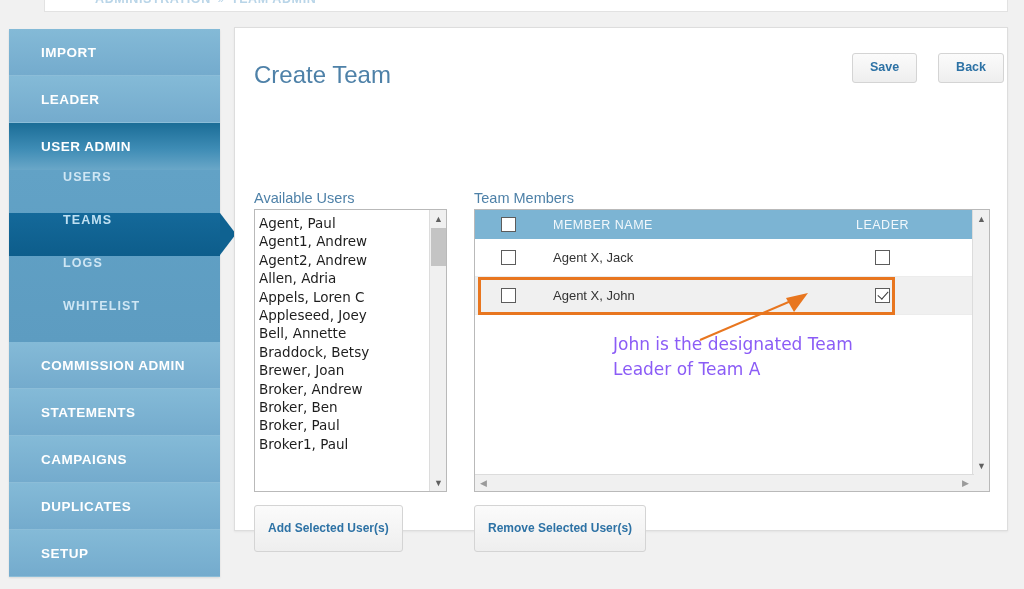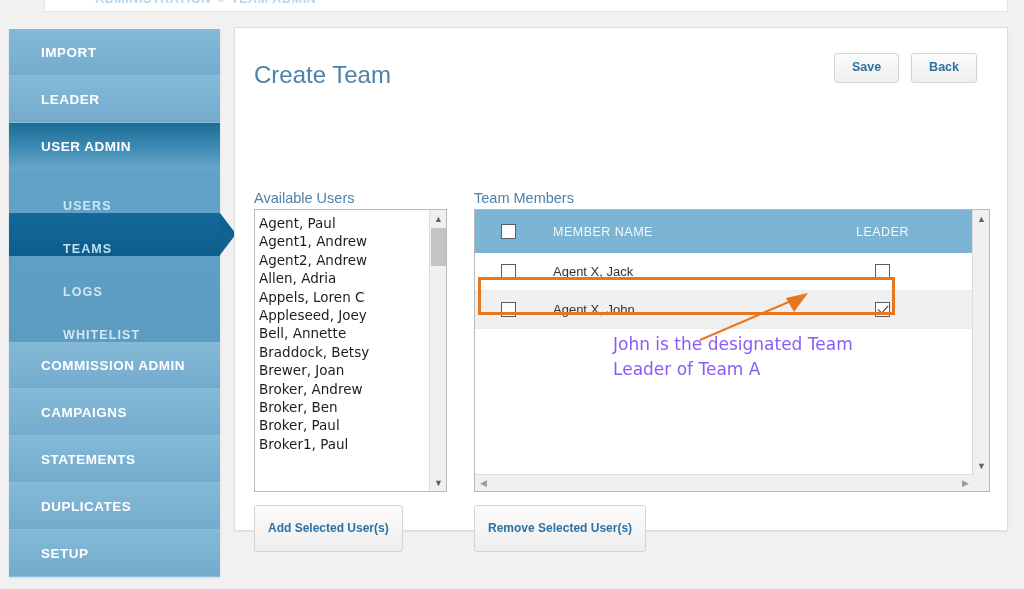--- a/index.html
+++ b/index.html
@@ -69,21 +69,21 @@
     color: #ffffff;
   }
   .nav-subgroup {
     background: #5e9fc4;
     background-image: linear-gradient(to bottom, #62a2c6 0%, #5d9cc1 100%);
   }
   .nav-sub {
     position: relative;
     height: 43px;
     display: flex;
-    align-items: flex-end;
+    align-items: flex-start;
     padding-left: 54px;
     color: #cfe6f4;
     font-size: 12.5px;
     font-weight: bold;
     letter-spacing: 1.1px;
     background: transparent;
   }
   .nav-sub.selected {
     background: #0f6291;
     background-image: linear-gradient(to bottom, #14699a 0%, #0d5d8b 100%);
@@ -110,23 +110,23 @@
   }
   .page-title {
     position: absolute;
     left: 19px; top: 17px;
     font-size: 24px;
     color: #4e81a8;
     font-weight: normal;
   }
   .top-actions {
     position: absolute;
-    right: 30px; top: 25px;
-    display: flex;
-    gap: 12px;
+    right: 3px; top: 25px;
+    display: flex;
+    gap: 21px;
   }
   .btn {
     background: #f2f2f2;
     background-image: linear-gradient(to bottom, #fbfbfb 0%, #eeeeee 100%);
     border: 1px solid #d4d4d4;
     border-radius: 3px;
     color: #2d72a5;
     font-size: 12.5px;
     font-weight: bold;
     padding: 7px 17px;
@@ -225,21 +225,21 @@
     overflow: hidden;
   }
   .grid {
     position: absolute;
     left: 0; top: 0;
     width: 499px;
   }
   .grid-head {
     display: flex;
     align-items: center;
-    height: 43px;
+    height: 29px;
     background: #7cb4d3;
     color: #f2f8fc;
     font-size: 12.5px;
     letter-spacing: .5px;
   }
   .grid-row {
     display: flex;
     align-items: center;
     height: 38px;
     background: #ffffff;
@@ -353,24 +353,24 @@
         <span>LOGS</span>
       </div>
       <div class="nav-sub">
         <span>WHITELIST</span>
       </div>
     </div>
     <div class="nav-item">
       <span>COMMISSION ADMIN</span>
     </div>
     <div class="nav-item">
+      <span>STATEMENTS</span>
+    </div>
+    <div class="nav-item">
       <span>CAMPAIGNS</span>
-    </div>
-    <div class="nav-item">
-      <span>STATEMENTS</span>
     </div>
     <div class="nav-item">
       <span>DUPLICATES</span>
     </div>
     <div class="nav-item">
       <span>SETUP</span>
     </div>
   </nav>
 
   <main class="content">

